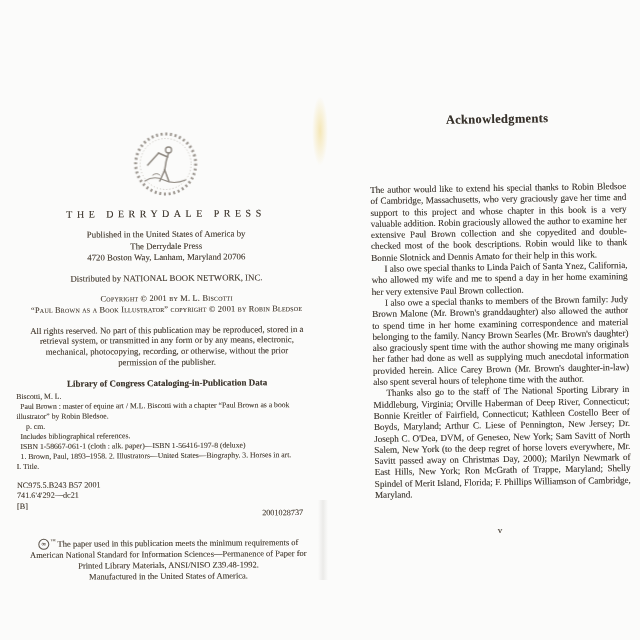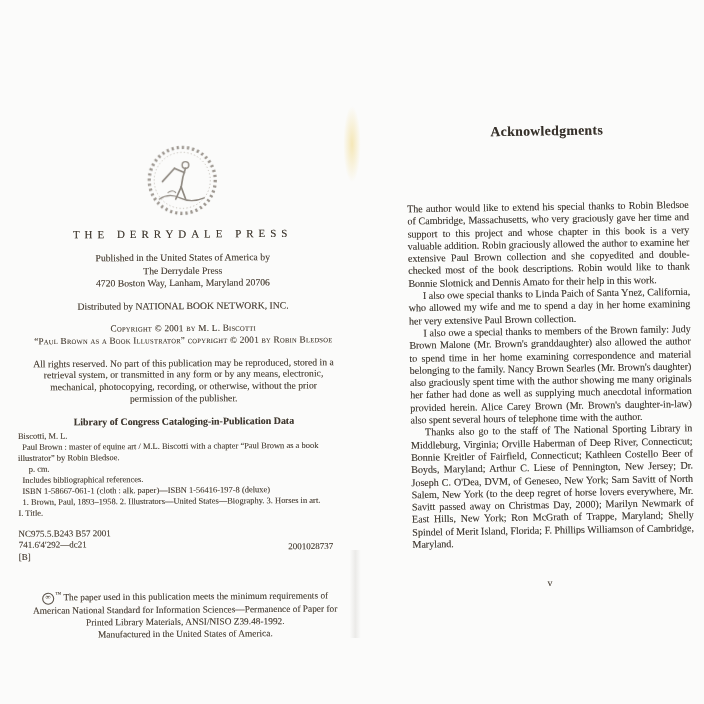--- a/index.html
+++ b/index.html
@@ -19,21 +19,21 @@
   .seal{display:block;margin:0 auto;width:66px;height:66px;filter:blur(.35px);opacity:.85;}
   .imprint{margin-top:11px;font-size:10px;letter-spacing:4.5px;color:#3e372f;white-space:nowrap;}
   .pub-block{margin-top:10px;font-size:8.8px;line-height:11.5px;}
   .distributed{margin-top:9px;font-size:8.8px;}
   .copy-block{margin-top:10px;font-size:8.4px;line-height:11px;font-variant:small-caps;letter-spacing:.2px;}
   .rights{margin-top:10px;font-size:8.8px;line-height:10.8px;padding:0 16px;}
   .cip-heading{margin-top:10px;font-size:9px;font-weight:bold;color:#3e372f;}
   .cip-block{margin-top:3px;text-align:left;font-size:7.7px;line-height:10px;padding-left:2px;}
   .cip-block div{white-space:pre;}
   .lc-block{margin-top:9px;text-align:left;font-size:8.2px;line-height:10.6px;position:relative;padding-left:2px;}
-  .lccn{position:absolute;right:18px;top:13px;}
+  .lccn{position:absolute;right:18px;top:29px;}
   .paper-note{margin-top:24px;font-size:8.5px;line-height:11px;padding:0 12px;}
   .psym{display:inline-block;width:9px;height:9px;border:.8px solid #5a5249;border-radius:50%;
     font-size:6.5px;line-height:8.5px;text-align:center;vertical-align:1px;margin-right:1px;}
   .ptm{font-size:5.5px;vertical-align:4px;letter-spacing:0;}
 
   
   .right-page{position:absolute;left:372px;top:112px;width:256px;transform:rotate(-.9deg);color:#3f3933;}
   .ack-heading{text-align:center;font-size:12.5px;font-weight:bold;color:#36312b;letter-spacing:.3px;}
   .ack-body{margin-top:56px;font-size:9.2px;line-height:11.3px;text-align:justify;letter-spacing:-.05px;}
   .ack-body p{margin:0;text-indent:13px;}

